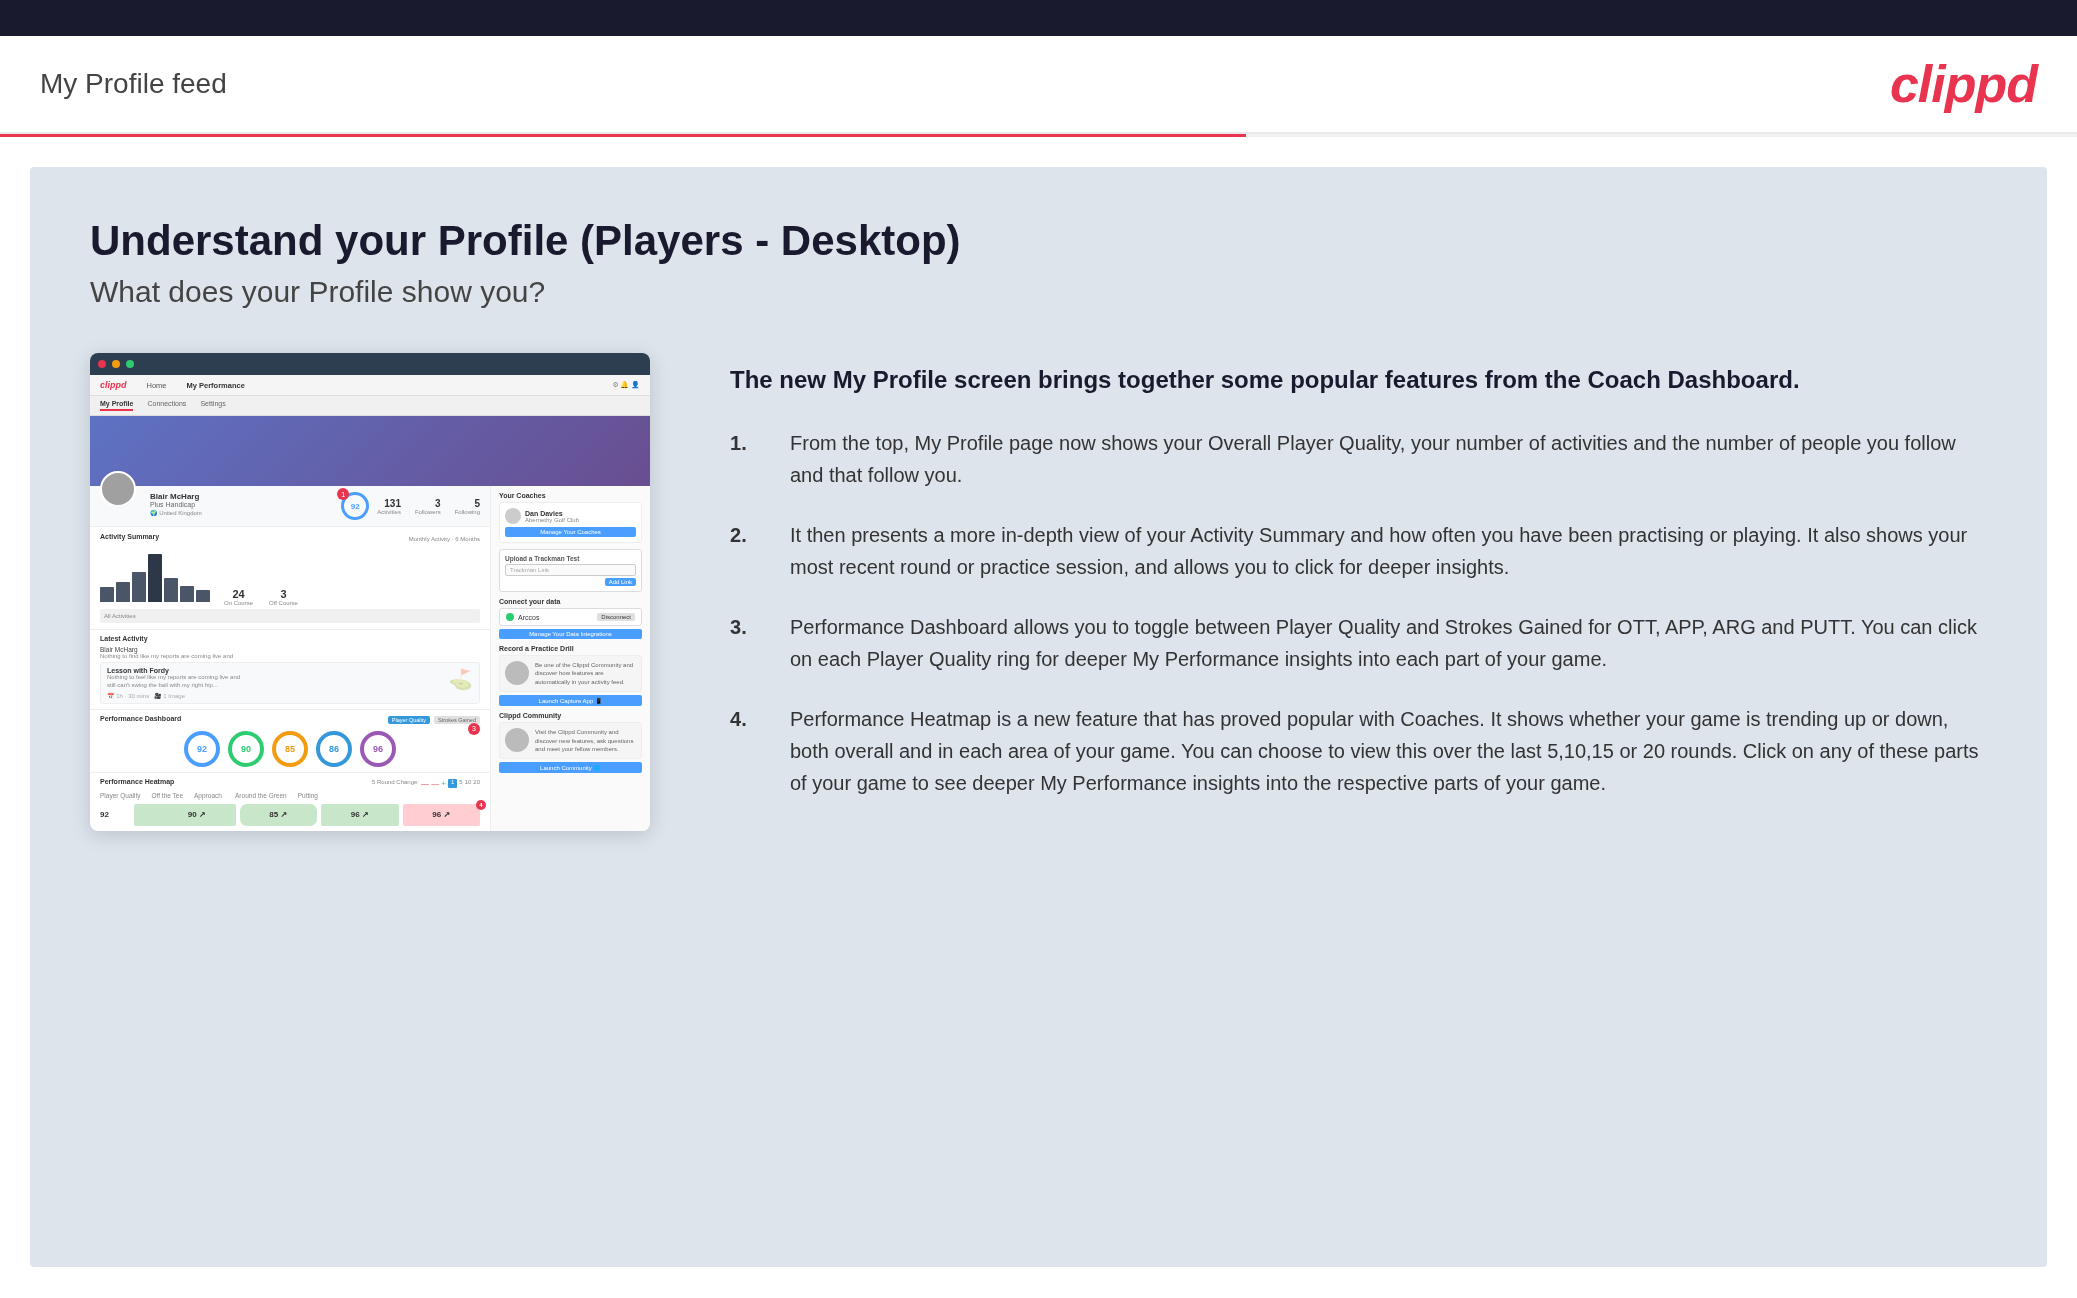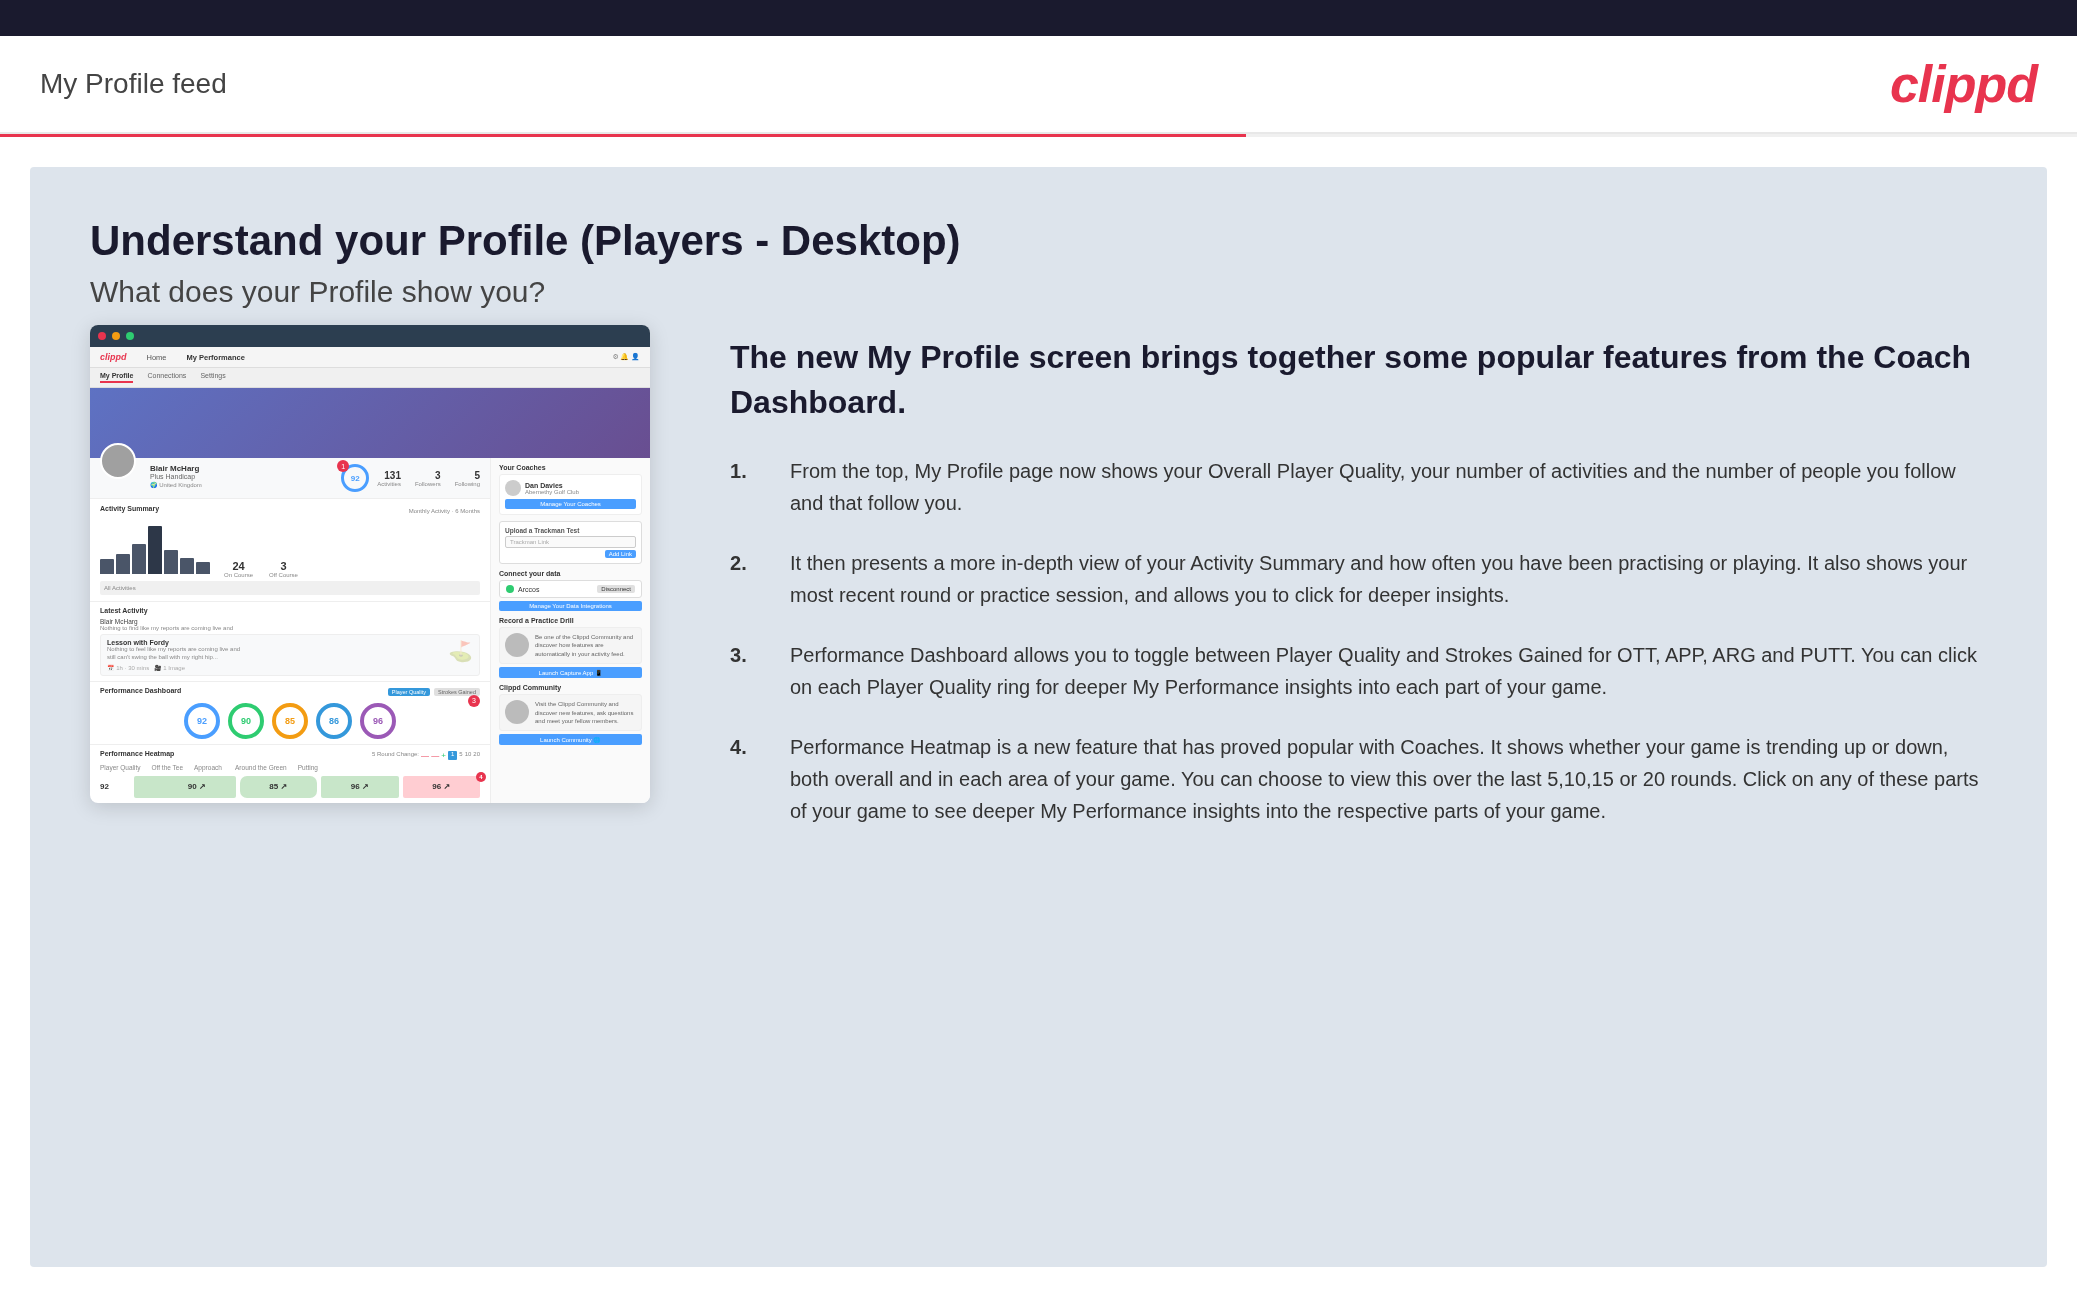--- a/index.html
+++ b/index.html
@@ -58,21 +58,21 @@
     .content-title {
       font-size: 42px;
       font-weight: 800;
       color: #1a1a2e;
       margin-bottom: 10px;
     }
     .content-subtitle {
       font-size: 30px;
       color: #444;
       font-weight: 400;
-      margin-bottom: 16px;
+      margin-bottom: 44px;
     }
 
     .two-col {
       display: flex;
       gap: 80px;
       align-items: flex-start;
     }
 
     
     .screenshot-col {
@@ -323,21 +323,21 @@
       color: #333;
     }
 
     
     .text-col {
       flex: 1;
       padding-top: 10px;
     }
 
     .intro-text {
-      font-size: 32px;
+      font-size: 24px;
       font-weight: 700;
       color: #1a1a2e;
       margin-bottom: 30px;
       line-height: 1.4;
     }
 
     .numbered-list {
       list-style: none;
       counter-reset: item;
     }

